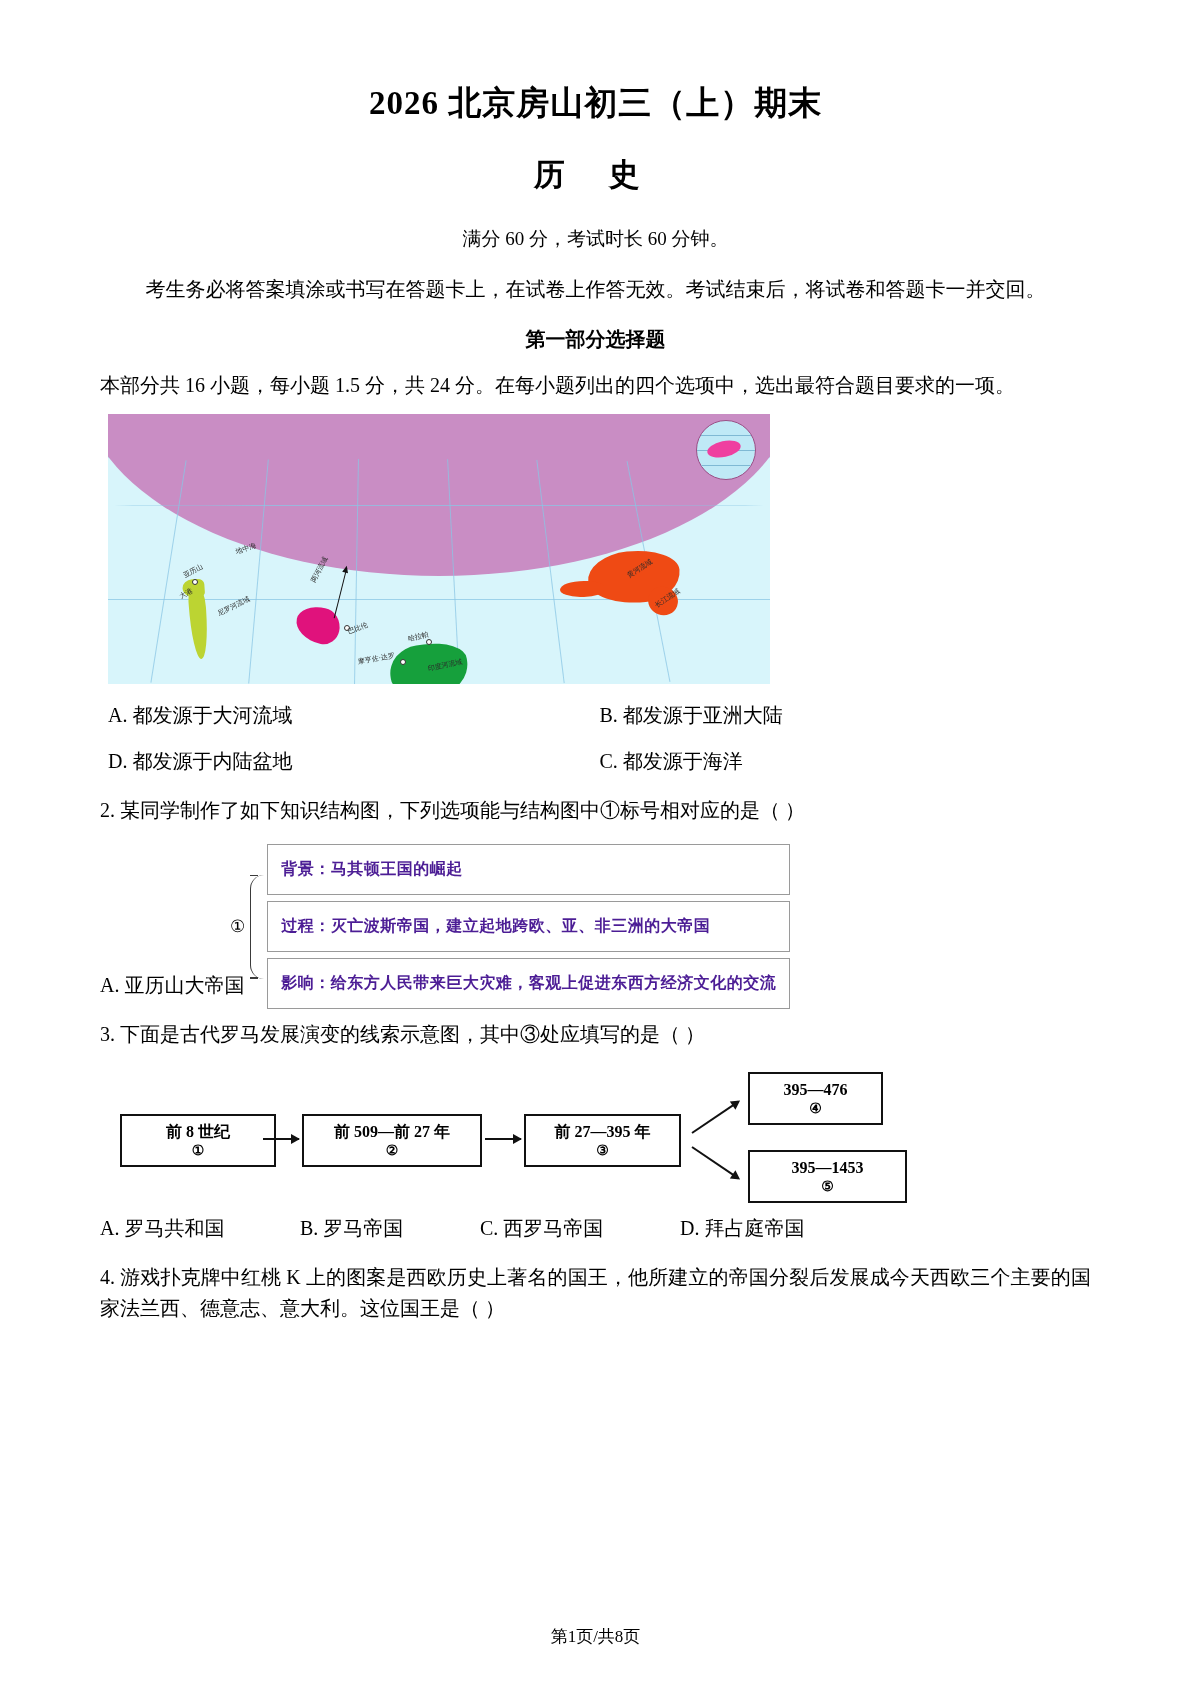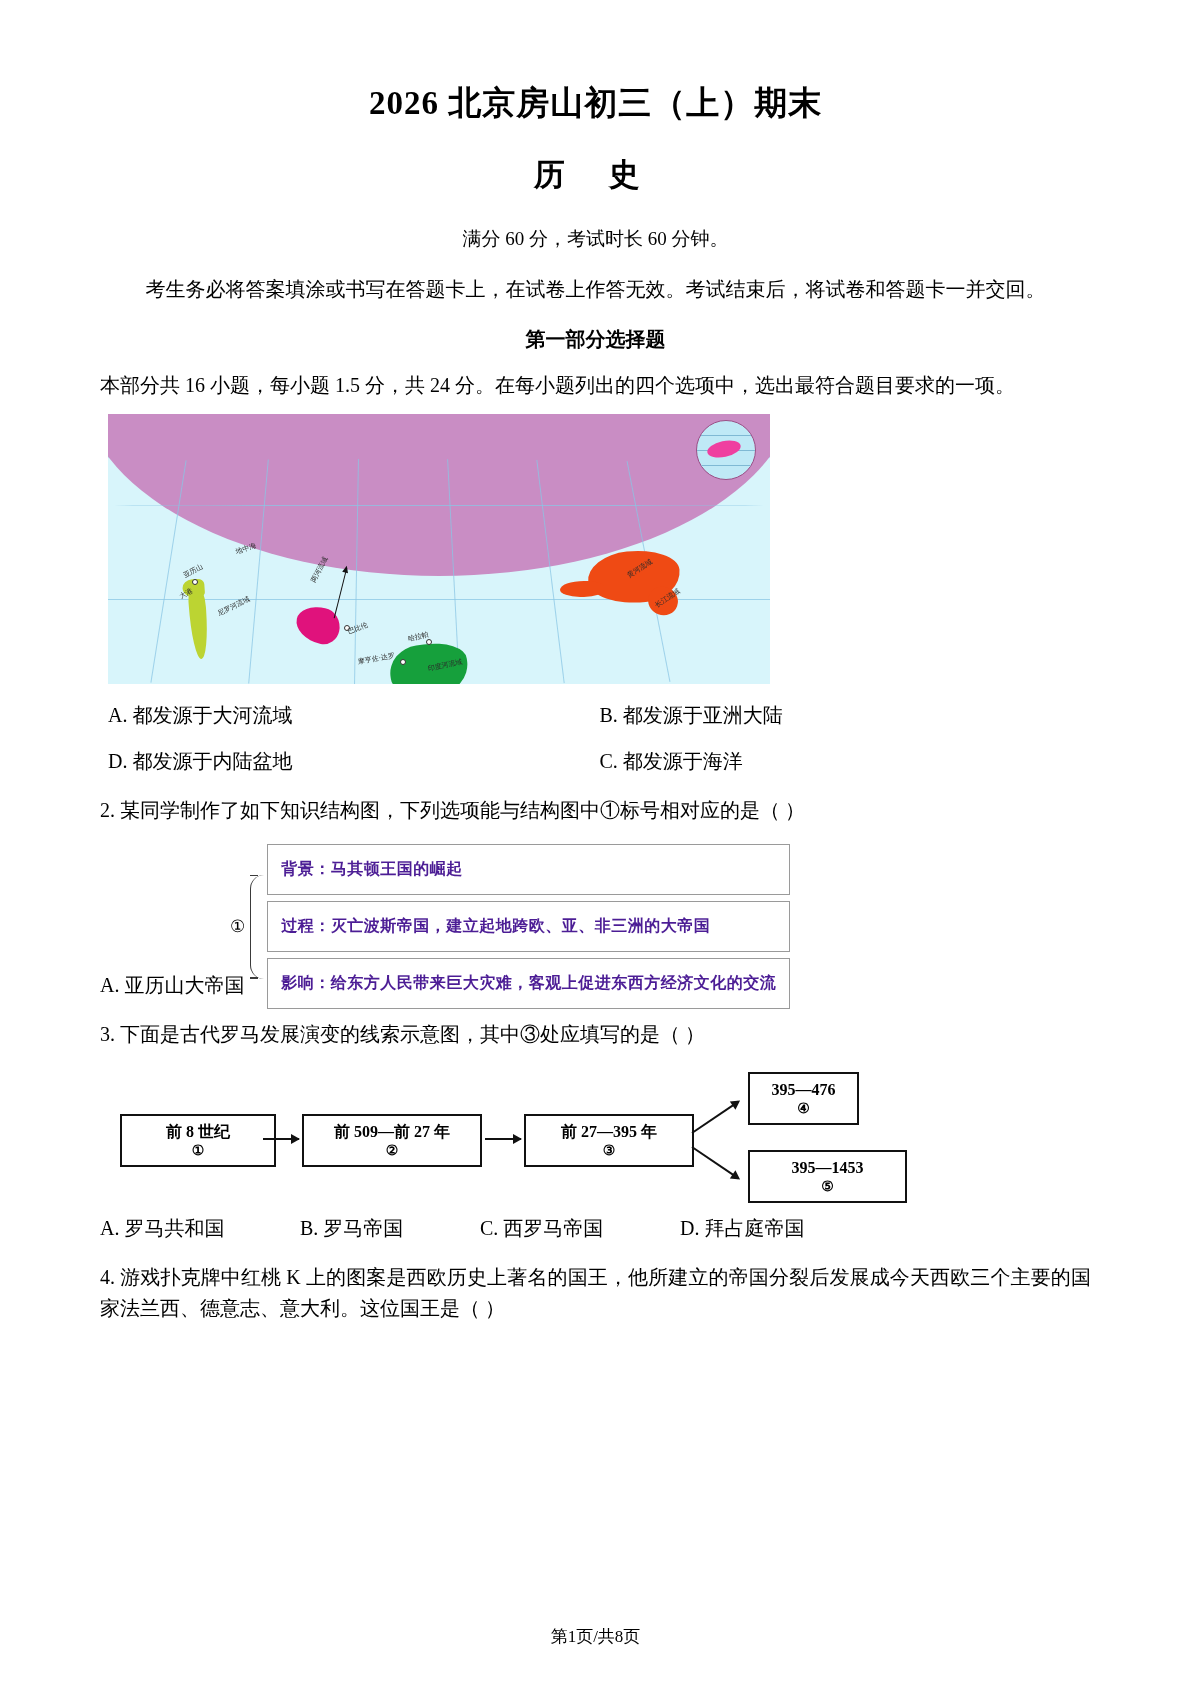--- a/index.html
+++ b/index.html
@@ -404,29 +404,29 @@
       <span class="fb-num">①</span>
     </div>
     <div class="flow-arrow" style="left:163px;top:66px;width:36px;"></div>
 
     <div class="flow-box" style="left:202px;top:42px;width:180px;">
       <span>前 509—前 27 年</span>
       <span class="fb-num">②</span>
     </div>
     <div class="flow-arrow" style="left:385px;top:66px;width:36px;"></div>
 
-    <div class="flow-box" style="left:424px;top:42px;width:170px;">
+    <div class="flow-box" style="left:424px;top:42px;width:157px;">
       <span>前 27—395 年</span>
       <span class="fb-num">③</span>
     </div>
 
     <div class="flow-diag" style="left:592px;top:60px;width:56px;transform:rotate(-34deg);"></div>
     <div class="flow-diag" style="left:592px;top:74px;width:56px;transform:rotate(34deg);"></div>
 
-    <div class="flow-box" style="left:648px;top:0px;width:111px;">
+    <div class="flow-box" style="left:648px;top:0px;width:135px;">
       <span>395—476</span>
       <span class="fb-num">④</span>
     </div>
     <div class="flow-box" style="left:648px;top:78px;width:159px;">
       <span>395—1453</span>
       <span class="fb-num">⑤</span>
     </div>
   </div>
 
   <div class="opt-row inline">

